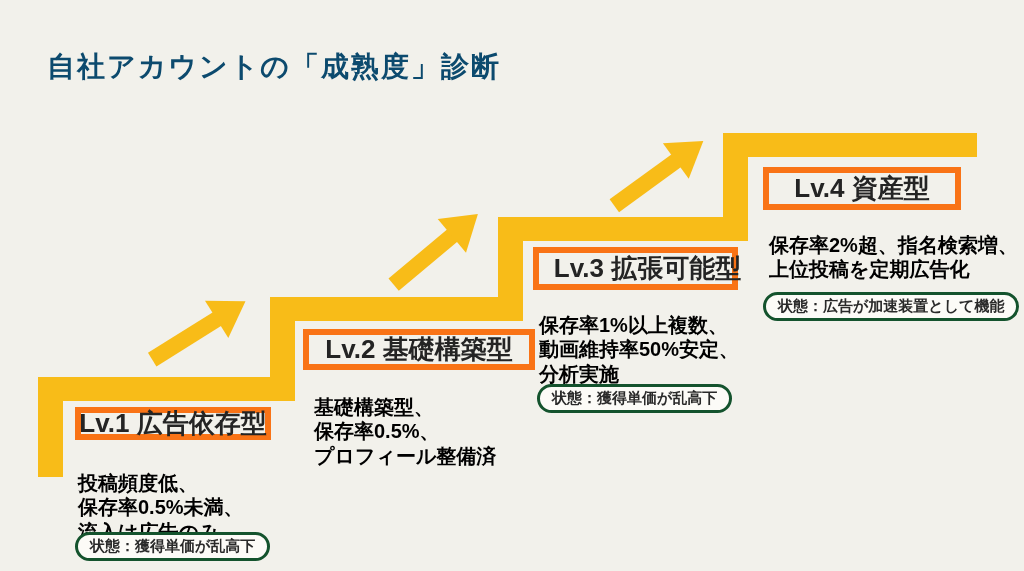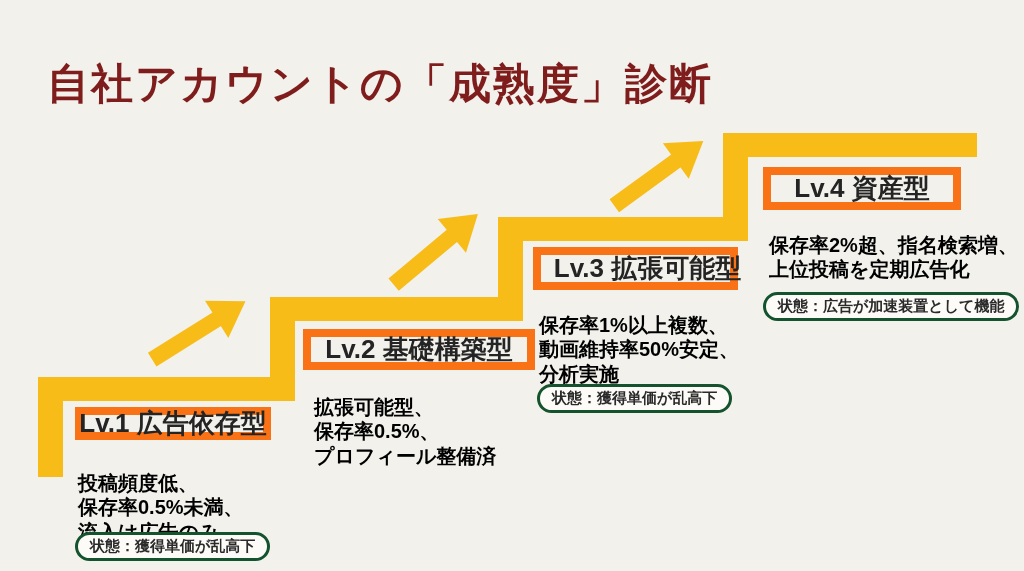--- a/index.html
+++ b/index.html
@@ -6,22 +6,22 @@
   .canvas{
     position:relative;
     width:1024px;height:571px;
     background:#F2F1EB;
     overflow:hidden;
     font-family:"Liberation Sans","DejaVu Sans",sans-serif;
     color:#282828;
   }
   .main-title{
     position:absolute;left:47px;top:48px;
-    font-size:42px;font-weight:bold;letter-spacing:2px;
-    color:#7f1d1d;white-space:nowrap;margin-top:8px;
+    font-size:28px;font-weight:bold;letter-spacing:2px;
+    color:#0c4a6e;white-space:nowrap;
   }
   
   .stair{position:absolute;background:#F8BC18;}
   .seg-leg   {left:38px; top:377px; width:25px; height:100px;}
   .seg-tread1{left:38px; top:377px; width:257px; height:24px;}
   .seg-riser1{left:270px;top:297px; width:25px; height:104px;}
   .seg-tread2{left:270px;top:297px; width:253px; height:24px;}
   .seg-riser2{left:498px;top:217px; width:25px; height:104px;}
   .seg-tread3{left:498px;top:217px; width:250px; height:24px;}
   .seg-riser3{left:723px;top:133px; width:25px; height:108px;}
@@ -34,21 +34,21 @@
     border-top:22px solid transparent;
     border-bottom:22px solid transparent;
     border-left:34px solid #F8BC18;
   }
   .arrow1{left:142px;top:309px;transform:rotate(-32deg);}
   .arrow2{left:379px;top:228px;transform:rotate(-40deg);}
   .arrow3{left:602px;top:152px;transform:rotate(-36deg);}
   
   .level-title-box{
     position:absolute;
-    border:8px solid #f97316;
+    border:6px solid #f97316;
     display:flex;align-items:center;justify-content:center;
     font-size:26px;font-weight:bold;color:#242424;
     white-space:nowrap;box-sizing:border-box;
     background:transparent;
   }
   .box-lv1{left:75px; top:407px;width:196px;height:33px;}
   .box-lv2{left:303px;top:329px;width:232px;height:41px;}
   .box-lv3{left:533px;top:247px;width:205px;height:43px;padding-left:24px;}
   .box-lv4{left:763px;top:167px;width:198px;height:43px;}
   .level-desc{
@@ -109,21 +109,21 @@
   <div class="level-desc desc-lv1">投稿頻度低、
 保存率0.5%未満、
 流入は広告のみ</div>
   <div class="status-badge badge-lv1">
     <span>状態：獲得単価が乱高下</span>
   </div>
 
   <div class="level-title-box box-lv2">
     <span>Lv.2 基礎構築型</span>
   </div>
-  <div class="level-desc desc-lv2">拡張可能型、
+  <div class="level-desc desc-lv2">基礎構築型、
 保存率0.5%、
 プロフィール整備済</div>
 
   <div class="level-title-box box-lv3">
     <span>Lv.3 拡張可能型</span>
   </div>
   <div class="level-desc desc-lv3">保存率1%以上複数、
 動画維持率50%安定、
 分析実施</div>
   <div class="status-badge badge-lv3">

